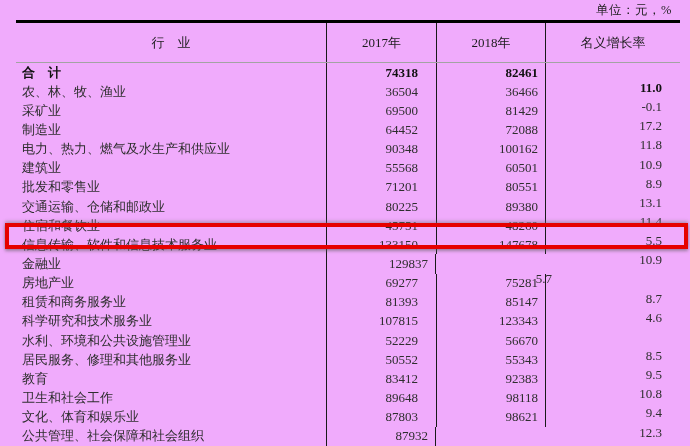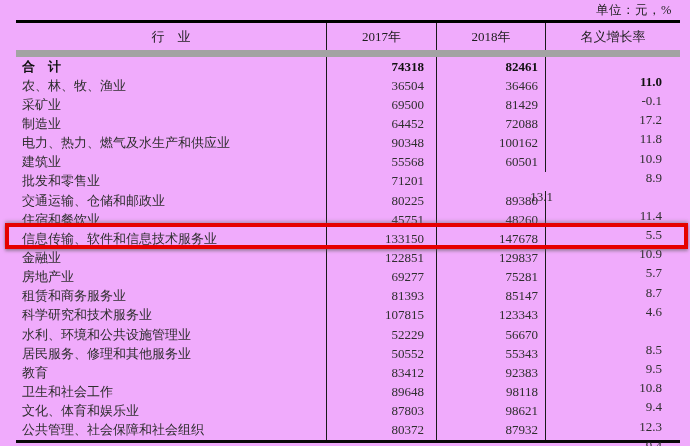--- a/index.html
+++ b/index.html
@@ -26,22 +26,22 @@
   .table {
     position: absolute;
     left: 16px;
     top: 20px;
     width: 664px;
     border-top: 3px solid #000000;
     border-bottom: 3px solid #0a0a0a;
   }
   .thead {
     display: flex;
-    height: 34px;
-    border-bottom: 7px solid #a3a3a3;
+    height: 40px;
+    border-bottom: 1px solid #a3a3a3;
   }
   .th {
     display: flex;
     align-items: center;
     justify-content: center;
     font-size: 13px;
     color: #1c1c1c;
   }
   .c1 { width: 311px; border-right: 1px solid #1a1a1a; }
   .c2 { width: 110px; border-right: 1px solid #1a1a1a; }
@@ -59,21 +59,21 @@
     font-size: 13px;
     color: #2e2e2e;
   }
   .cell-industry {
     justify-content: flex-start;
     padding-left: 6px;
     color: #262626;
     white-space: nowrap;
     overflow: hidden;
   }
-  .cell-y2017 { justify-content: flex-end; padding-right: 12px; }
+  .cell-y2017 { justify-content: flex-end; padding-right: 18px; }
   .cell-y2018 { justify-content: flex-end; padding-right: 7px; }
   .cell-growth { justify-content: flex-end; padding-right: 18px; margin-top: 31px; }
   .body-row.bold > div { font-weight: bold; color: #111111; }
   .highlight-box {
     position: absolute;
     left: 5px;
     width: 683px;
     border: 4px solid #e60000;
     background: transparent;
     box-shadow: 0 2px 3px rgba(90,90,90,0.55), 0 -2px 3px rgba(120,120,120,0.45);
@@ -127,20 +127,21 @@
         </div>
         <div class="body-row">
           <div class="cell-industry c1">建筑业</div>
           <div class="cell-y2017 c2">55568</div>
           <div class="cell-y2018 c3">60501</div>
           <div class="cell-growth c4">8.9</div>
         </div>
         <div class="body-row">
           <div class="cell-industry c1">批发和零售业</div>
           <div class="cell-y2017 c2">71201</div>
+          <div class="cell-y2018 c3">80551</div>
           <div class="cell-growth c4">13.1</div>
         </div>
         <div class="body-row">
           <div class="cell-industry c1">交通运输、仓储和邮政业</div>
           <div class="cell-y2017 c2">80225</div>
           <div class="cell-y2018 c3">89380</div>
           <div class="cell-growth c4">11.4</div>
         </div>
         <div class="body-row">
           <div class="cell-industry c1">住宿和餐饮业</div>
@@ -149,21 +150,20 @@
           <div class="cell-growth c4">5.5</div>
         </div>
         <div class="body-row">
           <div class="cell-industry c1">信息传输、软件和信息技术服务业</div>
           <div class="cell-y2017 c2">133150</div>
           <div class="cell-y2018 c3">147678</div>
           <div class="cell-growth c4">10.9</div>
         </div>
         <div class="body-row">
           <div class="cell-industry c1">金融业</div>
-          <div class="cell-y2017 c2">122851</div>
           <div class="cell-y2018 c3">129837</div>
           <div class="cell-growth c4">5.7</div>
         </div>
         <div class="body-row">
           <div class="cell-industry c1">房地产业</div>
           <div class="cell-y2017 c2">69277</div>
           <div class="cell-y2018 c3">75281</div>
           <div class="cell-growth c4">8.7</div>
         </div>
         <div class="body-row">
@@ -202,21 +202,20 @@
           <div class="cell-growth c4">9.4</div>
         </div>
         <div class="body-row">
           <div class="cell-industry c1">文化、体育和娱乐业</div>
           <div class="cell-y2017 c2">87803</div>
           <div class="cell-y2018 c3">98621</div>
           <div class="cell-growth c4">12.3</div>
         </div>
         <div class="body-row">
           <div class="cell-industry c1">公共管理、社会保障和社会组织</div>
-          <div class="cell-y2017 c2">80372</div>
           <div class="cell-y2018 c3">87932</div>
           <div class="cell-growth c4">9.4</div>
         </div>
       </div>
   </div>
 
   <div class="highlight-box" id="hlbox" style="top: 222.5px; height: 26px; border-color: rgb(230, 0, 0);"></div>
 
 </div>
 

